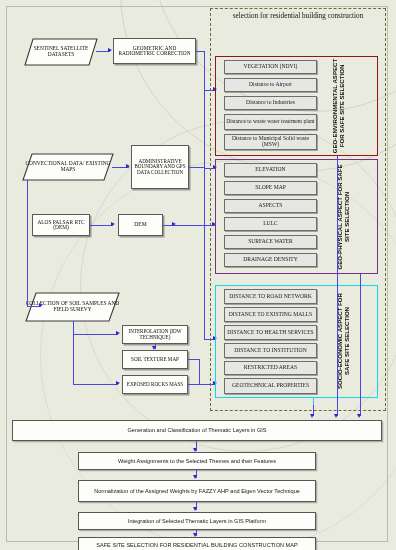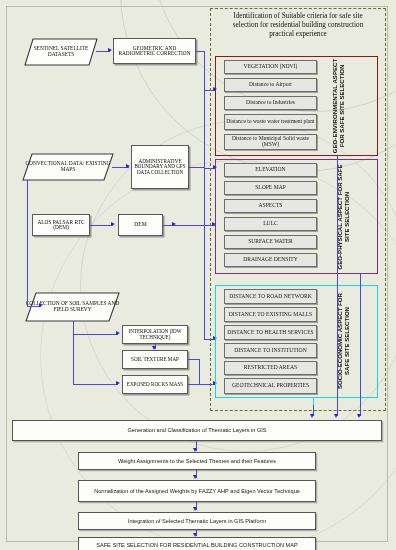--- a/index.html
+++ b/index.html
@@ -172,23 +172,21 @@
 
   <div class="ln lnv" style="left:204px;top:90px;height:250px;"></div>
   <div class="ln lnh" style="left:204px;top:168px;width:11px;"></div>
   <div class="arw arw-r" style="left:213px;top:165.4px;"></div>
   <div class="ln lnh" style="left:204px;top:339px;width:11px;"></div>
   <div class="arw arw-r" style="left:213px;top:336.4px;"></div>
 
   <div class="dashbox" style="left:210px;top:8px;width:176px;height:403px;"></div>
 
   <div class="title" style="left:214px;top:12px;width:168px;">
-    <div>Identification of Suitable criteria for safe site</div>
     <div>selection for residential building construction</div>
-    <div>practical experience</div>
   </div>
 
   <div class="grpframe grp-red" style="left:215px;top:56px;width:163px;height:100px;"></div>
 
   <div class="crit" style="left:224px;top:60px;width:93px;height:14px;">
     <span>VEGETATION (NDVI)</span>
     </div>
   <div class="crit" style="left:224px;top:78px;width:93px;height:14px;">
     <span>Distance to Airport</span>
     </div>

